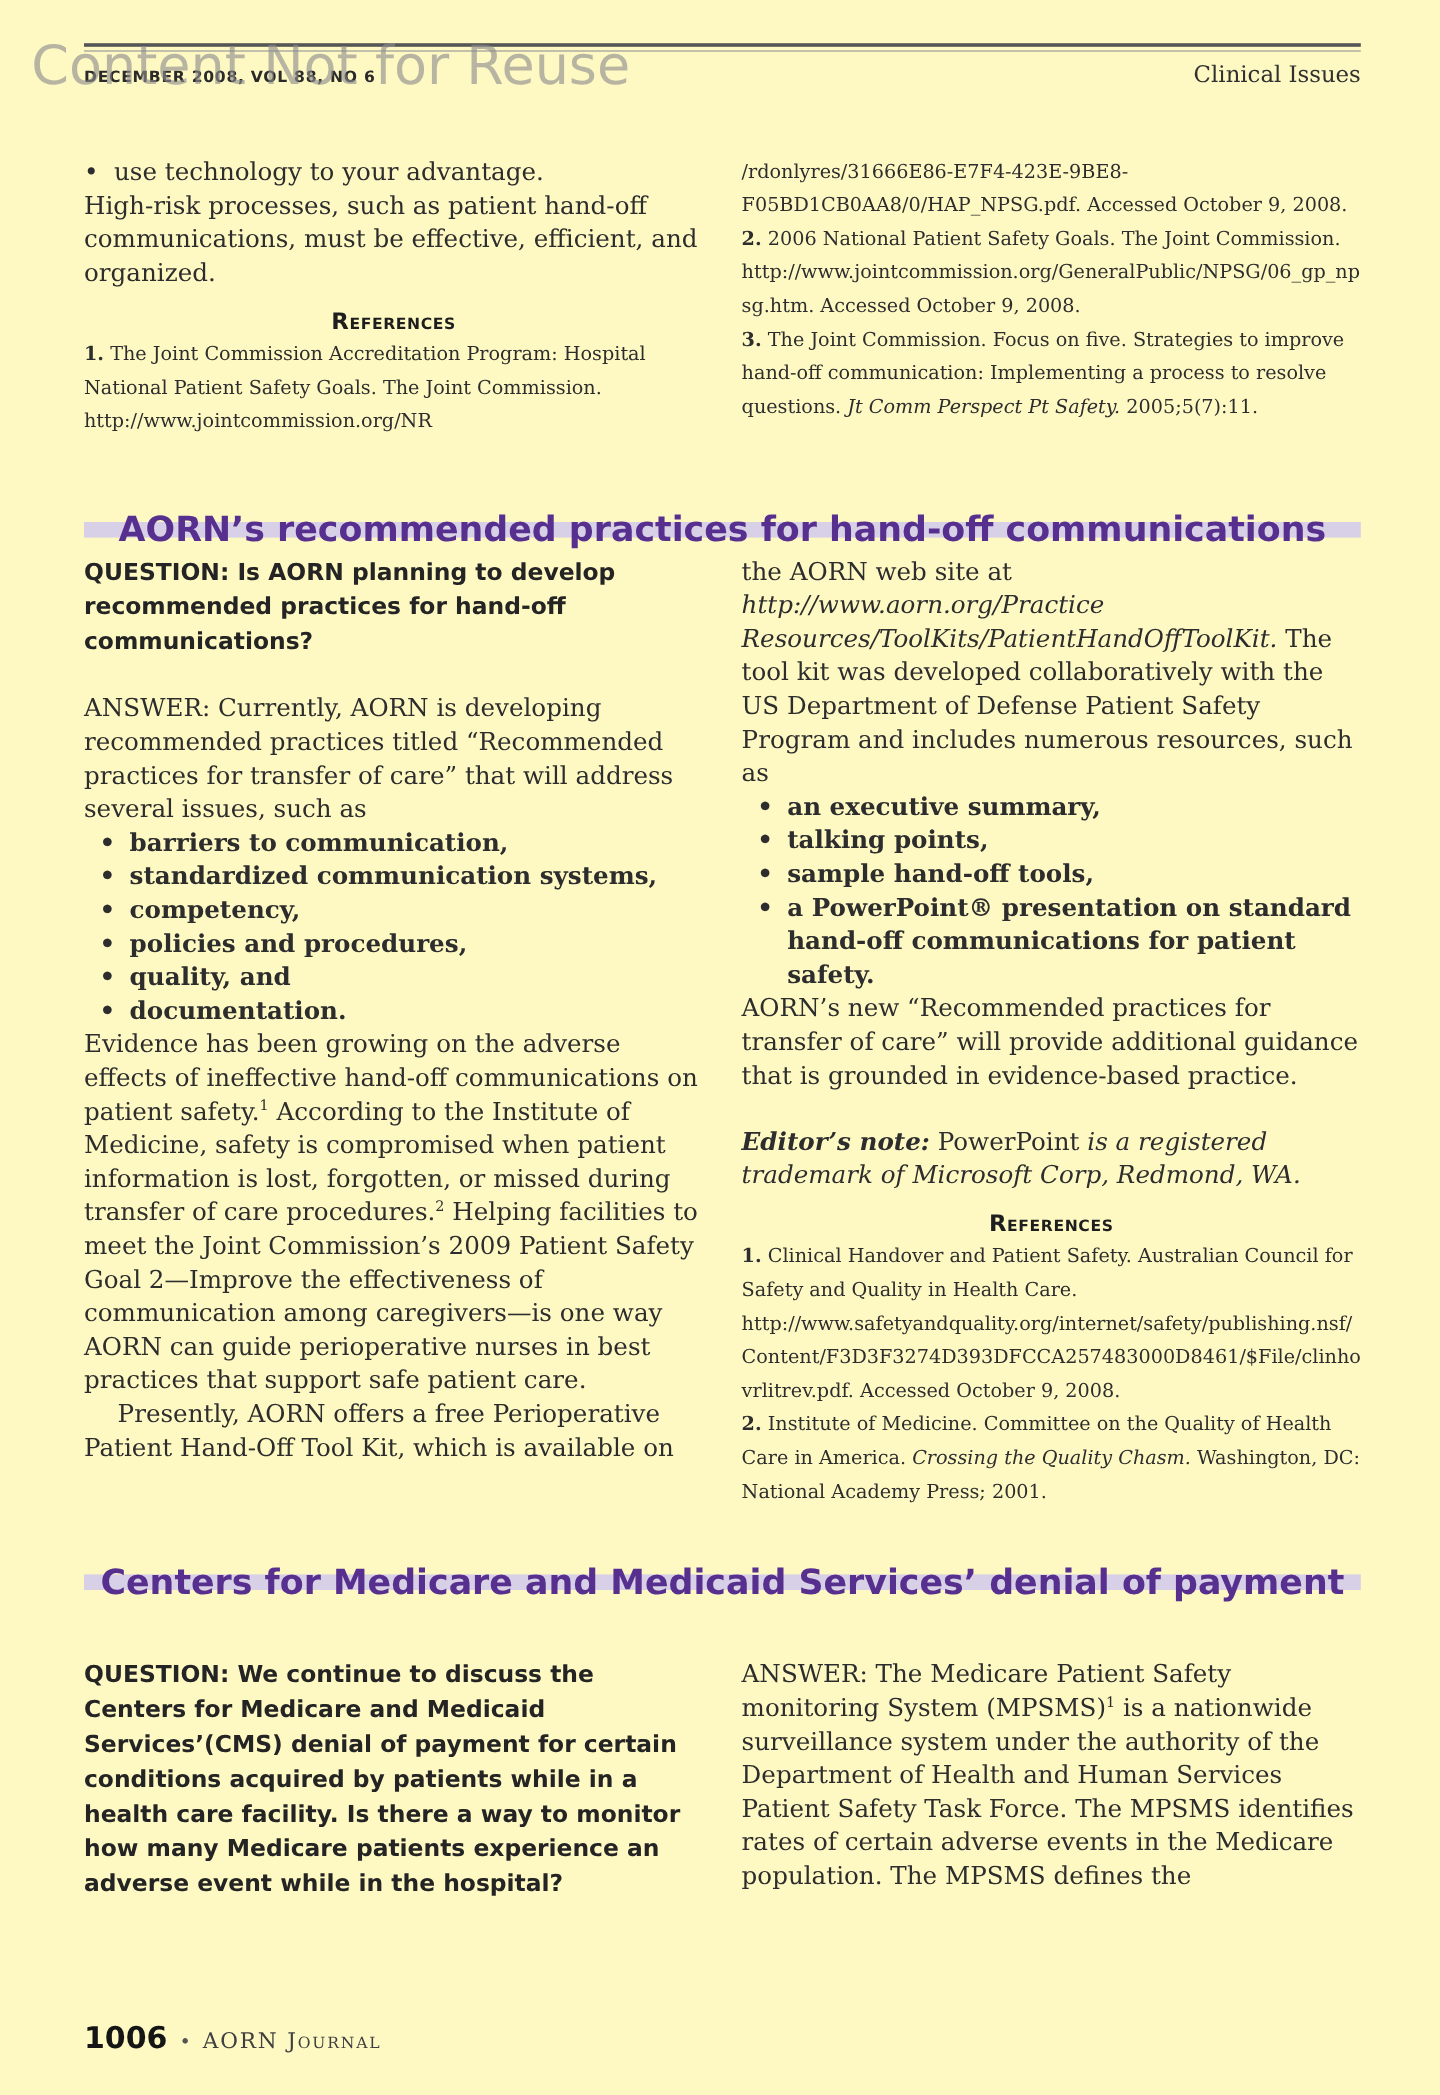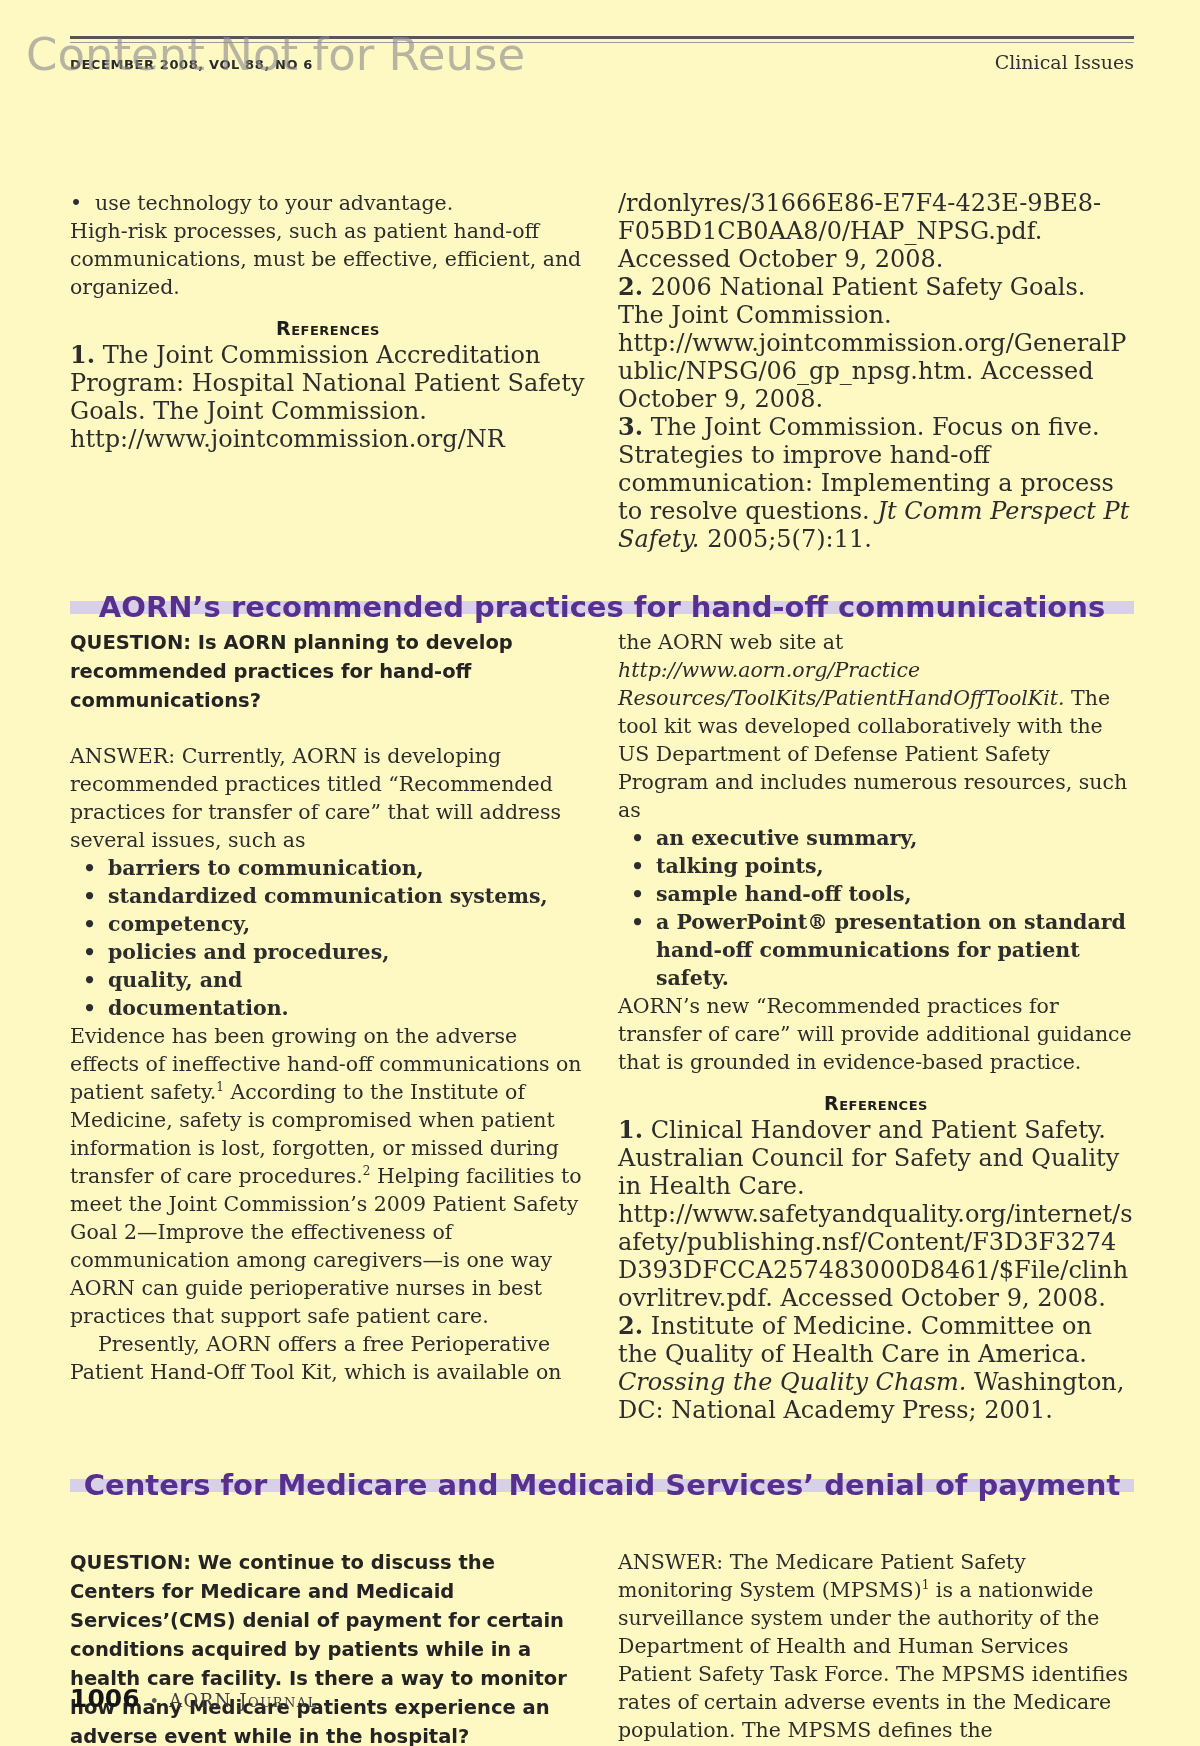--- a/index.html
+++ b/index.html
@@ -25,37 +25,37 @@
   }
   .running-head { font-family:"DejaVu Serif", serif; font-size:19px; color:#303030; }
   .watermark {
     position:absolute; left:26px; top:28px; z-index:5;
     font-family:"DejaVu Sans", sans-serif; font-size:45px;
     color:#8d8d8d; opacity:.62; white-space:nowrap; pointer-events:none;
   }
   
   .two-col { display:flex; gap:32px; margin:0 66px 0 70px; }
   .col { flex:1; min-width:0; }
-  .top-section { margin-top:116px; min-height:258px; }
+  .top-section { margin-top:56px; min-height:258px; }
   .handoff-section { min-height:740px; }
   .cms-section { margin-top:42px; }
   
   .banner { position:relative; margin:33px 66px 0 70px; height:42px; }
   .banner2 { margin-top:40px; }
   .banner .bar {
     position:absolute; left:0; right:0; top:15px; height:13px; background:#d8d0e6;
   }
   .banner .t {
     position:relative; display:block; text-align:center;
     font-family:"DejaVu Sans", sans-serif; font-weight:bold;
     font-size:29px; line-height:42px; color:#57308f;
   }
   
   .body { font-size:20.5px; line-height:28px; margin:0; }
-  .ref  { font-size:24px; line-height:28px; margin:0; overflow-wrap:anywhere; }
+  .ref  { font-size:16px; line-height:28px; margin:0; overflow-wrap:anywhere; }
   .q {
     font-family:"DejaVu Sans", sans-serif; font-weight:bold;
     font-size:19.5px; line-height:29px; color:#242424; margin:0;
   }
   .gap-top { margin-top:27px; }
   .refhead {
     font-family:"DejaVu Sans", sans-serif; font-weight:bold;
     font-size:19px; line-height:26px; text-align:center;
     font-variant:small-caps; letter-spacing:.5px; color:#1e1e1e;
     margin:14px 0 0 0;
@@ -123,20 +123,21 @@
       <p class="body"><span>Evidence has been growing on the adverse effects of ineffective hand-off communications on patient safety.</span><sup class="fn">1</sup> <span>According to the Institute of Medicine, safety is compromised when patient information is lost, forgotten, or missed during transfer of care procedures.</span><sup class="fn">2</sup> <span>Helping facilities to meet the Joint Commission’s 2009 Patient Safety Goal 2—Improve the effectiveness of communication among caregivers—is one way AORN can guide perioperative nurses in best practices that support safe patient care.</span></p>
       <p class="body indent">Presently, AORN offers a free Perioperative Patient Hand-Off Tool Kit, which is available on</p>
     </div>
     <div class="col">
       <p class="body"><span>the AORN web site at</span> <span class="it">http://www.aorn.org/Practice Resources/ToolKits/PatientHandOffToolKit.</span> <span>The tool kit was developed collaboratively with the US Department of Defense Patient Safety Program and includes numerous resources, such as</span></p>
       <div class="body li"><span class="blt">•</span><span>an executive summary,</span></div>
       <div class="body li"><span class="blt">•</span><span>talking points,</span></div>
       <div class="body li"><span class="blt">•</span><span>sample hand-off tools,</span></div>
       <div class="body li"><span class="blt">•</span><span>a PowerPoint® presentation on standard hand-off communications for patient safety.</span></div>
       <p class="body">AORN’s new “Recommended practices for transfer of care” will provide additional guidance that is grounded in evidence-based practice.</p>
+      <p class="body gap-top"><span class="bit">Editor’s note:</span> <span>PowerPoint</span> <span class="it">is a registered trademark of Microsoft Corp, Redmond, WA.</span></p>
       <h3 class="refhead">References</h3>
       <p class="ref"><span class="bold">1.</span> <span>Clinical Handover and Patient Safety. Australian Council for Safety and Quality in Health Care. http://www.safetyandquality.org/internet/safety/publishing.nsf/Content/F3D3F3274D393DFCCA257483000D8461/$File/clinhovrlitrev.pdf. Accessed October 9, 2008.</span></p>
       <p class="ref"><span class="bold">2.</span> <span>Institute of Medicine. Committee on the Quality of Health Care in America.</span> <span class="it">Crossing the Quality Chasm.</span> <span>Washington, DC: National Academy Press; 2001.</span></p>
     </div>
   </section>
 
   <div class="banner banner2">
     <div class="bar"></div>
     <span class="t">Centers for Medicare and Medicaid Services’ denial of payment</span>
   </div>

